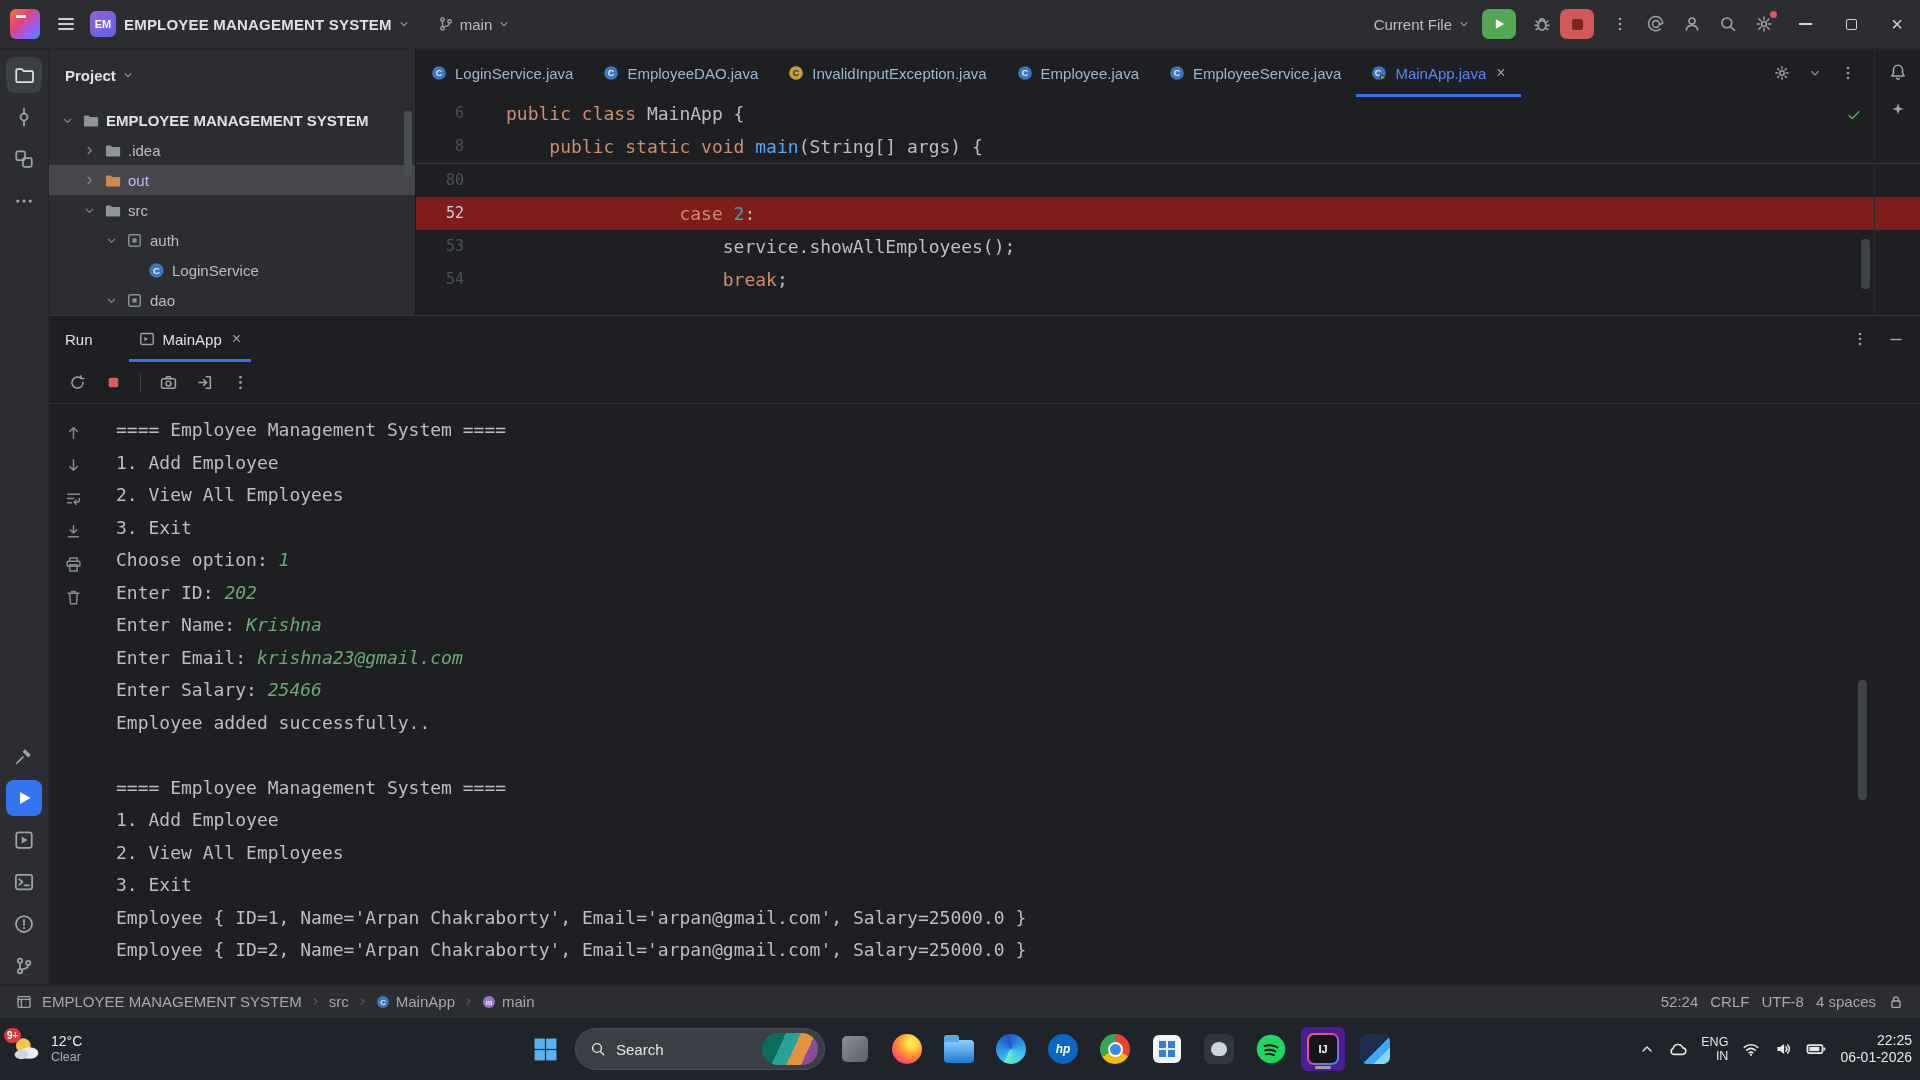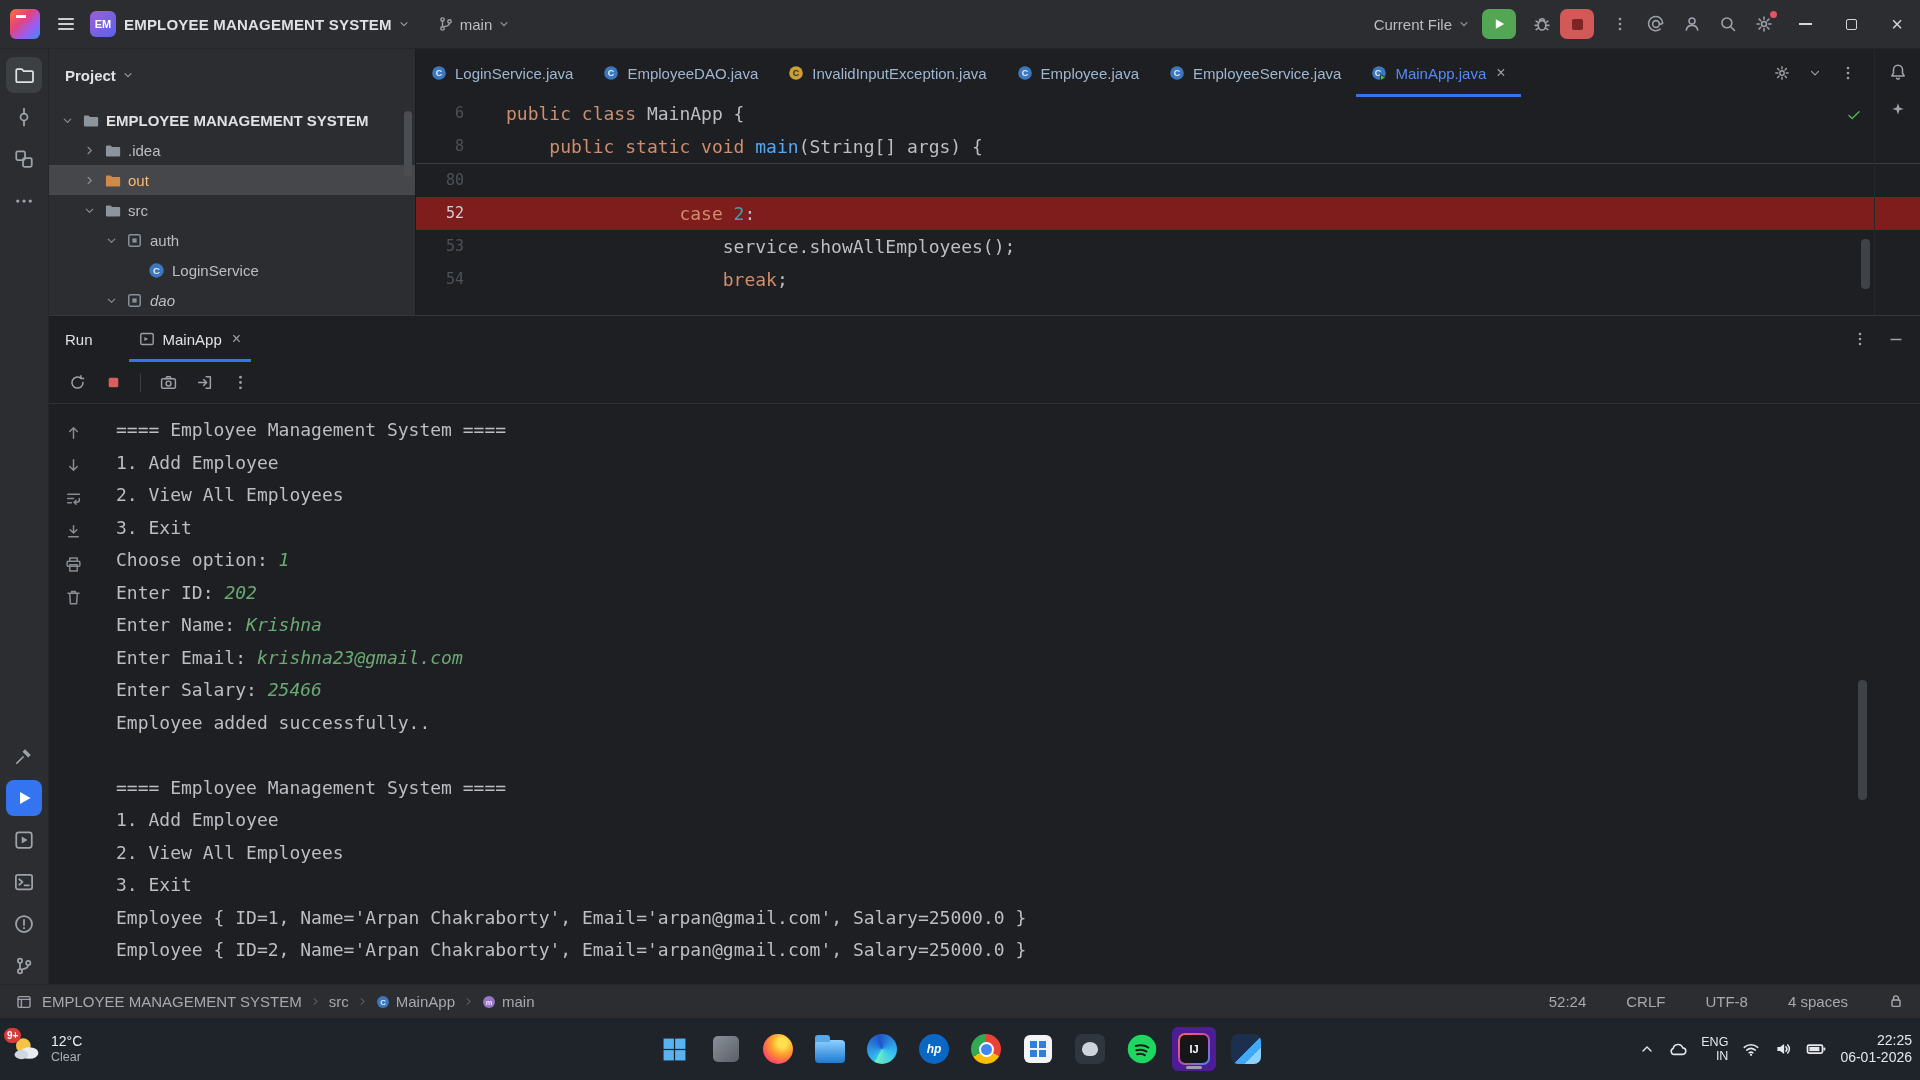--- a/index.html
+++ b/index.html
@@ -48,21 +48,21 @@
 
   
   .project-panel{width:367px;background:#2b2d30;border-right:1px solid #1a1b1e;position:relative;overflow:hidden}
   .panel-header{height:52px;display:flex;align-items:center;gap:6px;padding-left:16px;font-size:15px;color:#dfe1e5;font-weight:700}
   .tree{padding-top:4px}
   .tree-row{display:flex;align-items:center;gap:7px;height:30px;font-size:15px;color:#bcbec4}
   .tree-row .chev{color:#8a8e96}
   .tree-row .chev svg{width:13px;height:13px}
   .tree-row.selected{background:#45474b}
   .tree-label.root{font-weight:700;color:#dfe1e5}
-  .tree-label.excluded{color:#fdba74}
+  .tree-label.excluded{color:#c4b5fd}
   .panel-scroll{position:absolute;right:3px;top:62px;width:8px;height:66px;border-radius:4px;background:#4a4d52}
 
   
   .editor-col{flex:1;display:flex;flex-direction:column;min-width:0;background:#1e1f22}
   .tab-bar{height:48px;display:flex;align-items:stretch;padding-right:64px}
   .etab{display:flex;align-items:center;gap:8px;padding:0 15px;font-size:15px;color:#9fb6d0;position:relative}
   .etab.active{color:#548af7}
   .etab.active::after{content:"";position:absolute;left:0;right:0;bottom:0;height:3px;background:#3574f0}
   .etab-close{color:#9da0a8;font-size:16px;margin-left:2px}
   .tab-actions{margin-left:auto;display:flex;align-items:center;gap:18px;color:#9da0a8}
@@ -98,21 +98,21 @@
   .con-line{height:32.5px;line-height:32.5px;white-space:pre}
   .con-in{color:#6aab73;font-style:italic}
   .con-scroll{position:absolute;right:53px;top:276px;width:9px;height:120px;border-radius:4px;background:#3f4247}
 
   
   .status-bar{height:34px;background:#2b2d30;border-top:1px solid #24262a;display:flex;align-items:center;padding:0 16px;font-size:15px;color:#a6a9af}
   .crumbs{display:flex;align-items:center;gap:8px}
   .crumb{display:flex;align-items:center;gap:6px}
   .crumb-sep{color:#7a7e85}
   .crumb-sep svg{width:11px;height:11px}
-  .status-right{margin-left:auto;display:flex;align-items:flex-start;gap:40px}
+  .status-right{margin-left:auto;display:flex;align-items:flex-end;gap:12px}
 
   
   .taskbar{height:62px;background:#1f232a;position:relative;display:flex;align-items:center;justify-content:center}
   .tk-weather{position:absolute;left:10px;display:flex;align-items:center;gap:9px}
   .tk-w-iconwrap{position:relative;width:32px;height:32px}
   .tk-w-badge{position:absolute;top:-5px;left:-6px;min-width:17px;height:15px;padding:0 3px;border-radius:8px;background:#d93a3a;color:#fff;font-size:10px;font-weight:700;display:flex;align-items:center;justify-content:center;z-index:2}
   .tk-w-temp{font-size:14px;color:#eceef1;line-height:17px}
   .tk-w-desc{font-size:12.5px;color:#aab0b8;line-height:15px}
   .tk-center{display:flex;align-items:center;gap:8px}
   .tk-start,.tk-app{width:44px;height:44px;border-radius:6px;display:flex;align-items:center;justify-content:center;position:relative}
@@ -411,21 +411,21 @@
               <div class="tree-row" style="padding-left: 76px;">
                 <span class="icon i16 chev"></span>
                 <span class="icon i17">
                   <svg viewBox="0 0 16 16">
                     <circle cx="8" cy="8" r="6.8" fill="#3b78bf"></circle>
                     <text x="8" y="11.2" text-anchor="middle" font-size="9" font-weight="700" fill="#e8edf2">C</text>
                   </svg>
                 </span>
                 <span class="tree-label">LoginService</span>
               </div>
-              <div class="tree-row" style="padding-left: 54px; font-style: italic;">
+              <div class="tree-row" style="padding-left: 54px;">
                 <span class="icon i16 chev">
                   <svg viewBox="0 0 16 16">
                     <path d="M4 6.2l4 4 4-4" class="st"></path>
                   </svg>
                 </span>
                 <span class="icon i17">
                   <svg viewBox="0 0 16 16">
                     <rect x="2.6" y="2.6" width="10.8" height="10.8" rx="1.6" fill="none" stroke="#87919c" stroke-width="1.4"></rect>
                     <rect x="6" y="6" width="4" height="4" fill="#87919c"></rect>
                   </svg>
@@ -778,20 +778,30 @@
       <div class="tk-start">
         <span class="icon" style="width:25px;height:25px">
           <svg viewBox="0 0 16 16">
               <rect x="1" y="1" width="6.6" height="6.6" fill="#57b3f2"></rect>
               <rect x="8.4" y="1" width="6.6" height="6.6" fill="#57b3f2"></rect>
               <rect x="1" y="8.4" width="6.6" height="6.6" fill="#57b3f2"></rect>
               <rect x="8.4" y="8.4" width="6.6" height="6.6" fill="#57b3f2"></rect>
             </svg>
         </span>
       </div>
+      <div class="tk-search">
+        <span class="icon i16">
+            <svg viewBox="0 0 16 16">
+              <circle cx="7" cy="7" r="4.4" class="st"></circle>
+              <path d="M10.4 10.4l3.4 3.4" class="st"></path>
+            </svg>
+          </span>
+        <span>Search</span>
+        <div class="sp-img"></div>
+      </div>
       <div id="taskApps" style="display:flex;align-items:center;gap:8px">
           <div class="tk-app">
             <div class="g-taskview"></div>
           </div>
           <div class="tk-app">
             <div class="g-firefox"></div>
           </div>
           <div class="tk-app">
             <div class="g-explorer">
               <div class="fe-flap"></div>

